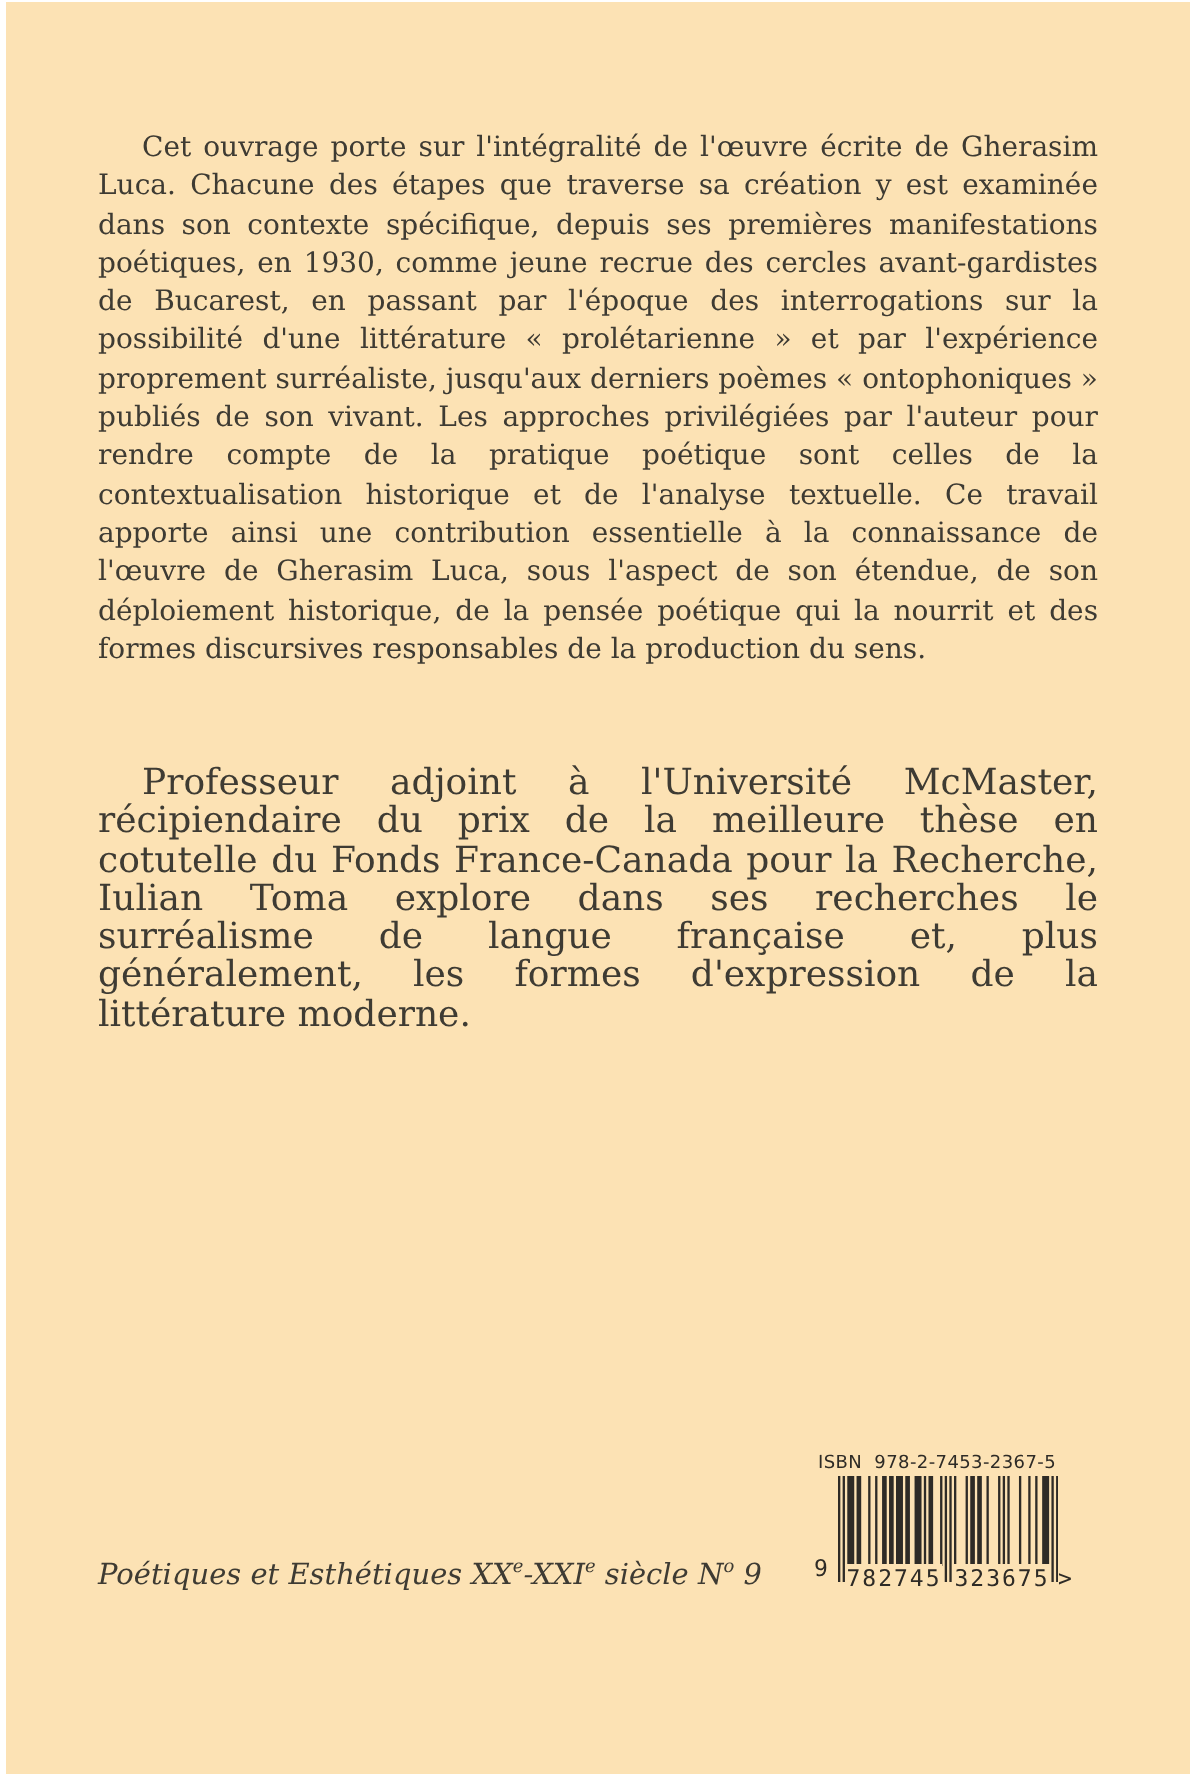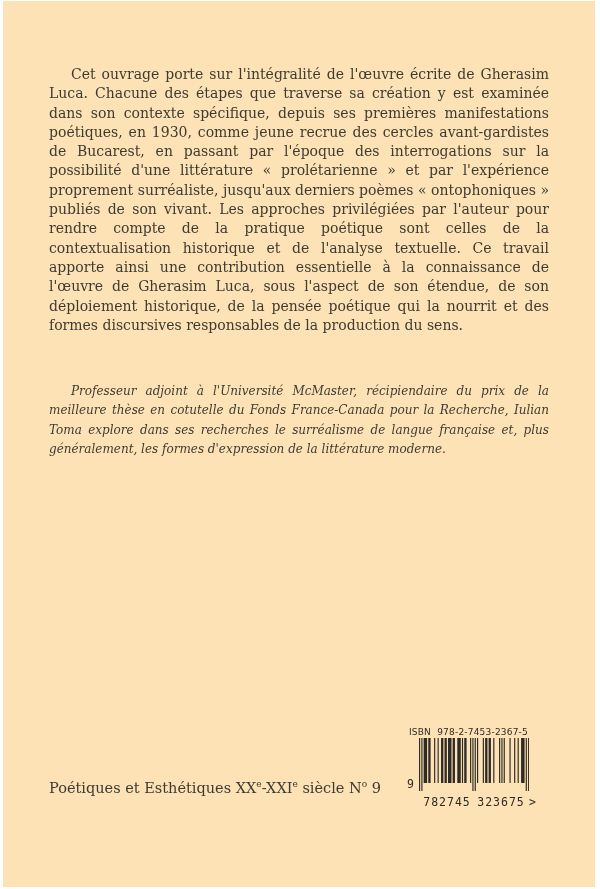--- a/index.html
+++ b/index.html
@@ -27,30 +27,30 @@
     position:absolute;
     left:46px; top:64px; width:500px;
     font-size:14px; line-height:19.3px;
     text-align:justify;
     text-indent:22px;
     color:var(--text);
   }
   .bio{
     position:absolute;
     left:46px; top:381px; width:500px;
-    font-size:12px; line-height:19.3px;
-    font-style:italic;
+    font-size:18px; line-height:19.3px;
     text-align:justify;
     text-indent:22px;
     color:var(--text);
   }
   .series{
     position:absolute;
     left:46px; top:779px;
     font-size:14.5px;
+    font-style:italic;
     color:var(--text);
     white-space:nowrap;
   }
   .series sup{
     font-size:9px;
     vertical-align:super;
     line-height:0;
   }
   
   .bc{
@@ -75,21 +75,21 @@
   .bc-bars{display:block;}
   .bc-first{
     position:absolute;
     left:0; top:39px;
     font-family:"DejaVu Sans Mono", monospace;
     font-size:11.5px;
     color:var(--bars);
   }
   .bc-nums{
     position:absolute;
-    left:12px; top:57px;
+    left:12px; top:44px;
     width:112px; height:14px;
     font-family:"DejaVu Sans Mono", monospace;
     font-size:11.5px;
     color:var(--bars);
   }
   .bc-g1{position:absolute; left:4px;  width:48px; text-align:center; letter-spacing:1px; background:var(--cover-bg);}
   .bc-g2{position:absolute; left:58px; width:48px; text-align:center; letter-spacing:1px; background:var(--cover-bg);}
   .bc-end{position:absolute; left:110px;}
 </style>
 </head>

